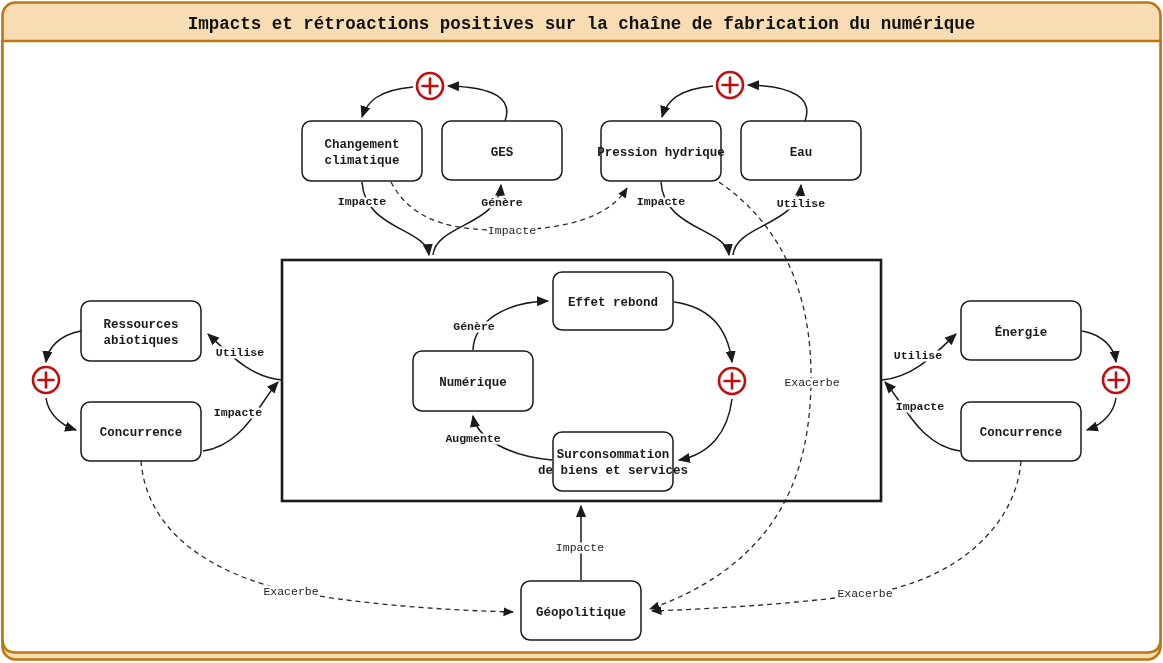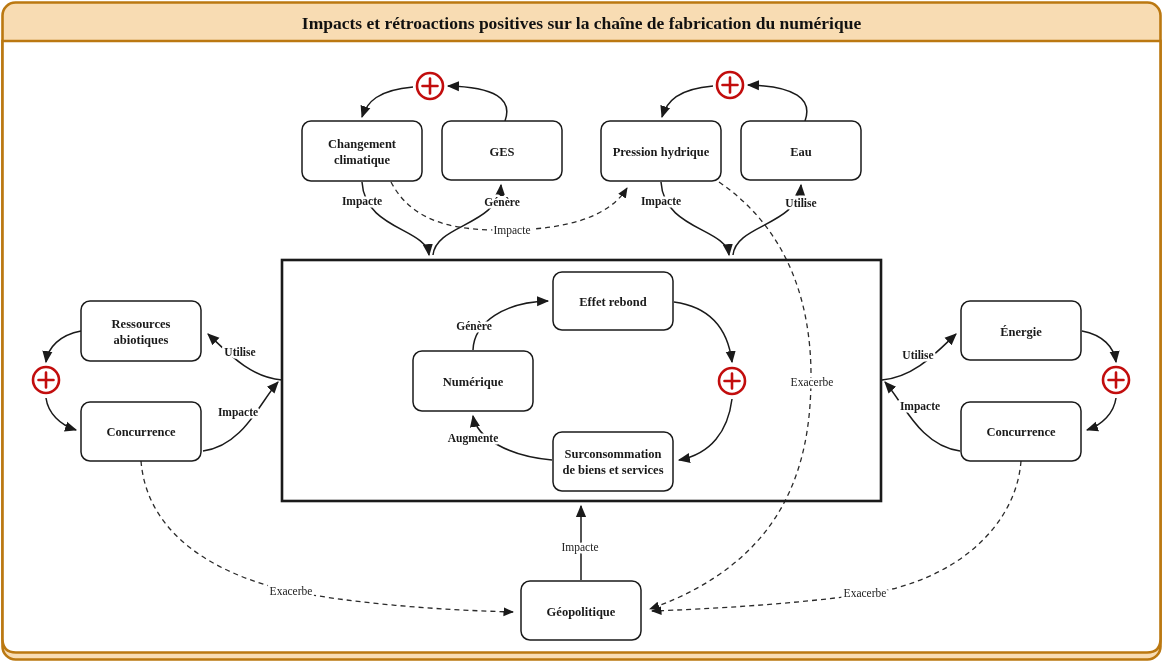--- a/index.html
+++ b/index.html
@@ -1,16 +1,16 @@
 <!DOCTYPE html>
 <html><head>
 <meta charset="utf-8">
 <style>
   html,body{margin:0;padding:0;background:#ffffff;}
-  .stage{position:relative;width:1163px;height:663px;font-family:Liberation Serif, serif;}
+  .stage{position:relative;width:1163px;height:663px;font-family:Liberation Mono, monospace;}
   svg{display:block;}
   .node-rect{fill:#ffffff;stroke:#1a1a1a;stroke-width:1.5;}
   .chain-rect{fill:none;stroke:#1a1a1a;stroke-width:2.6;}
   .node-label{font-size:12.5px;font-weight:bold;fill:#1a1a1a;text-anchor:middle;}
   .edge{fill:none;stroke:#1a1a1a;stroke-width:1.5;}
   .edge-dashed{fill:none;stroke:#2b2b2b;stroke-width:1.3;stroke-dasharray:5 4;}
   .elbl{font-size:11.5px;fill:#222;text-anchor:middle;paint-order:stroke fill;stroke:#ffffff;stroke-width:5px;stroke-linejoin:round;}
   .elbl-b{font-weight:bold;fill:#1a1a1a;}
   .loop-circle{fill:#ffffff;stroke-width:2.6;}
   .loop-plus{fill:none;stroke-width:2.6;stroke-linecap:round;}

